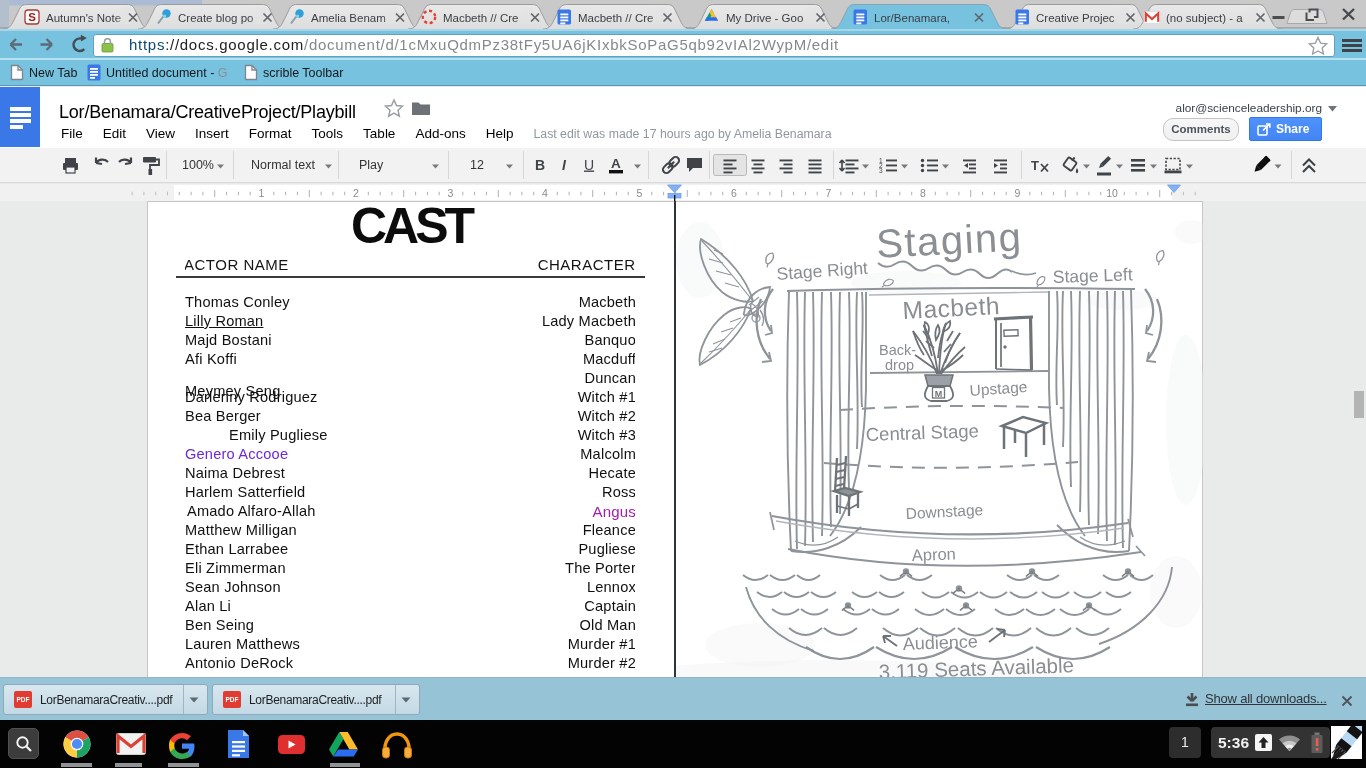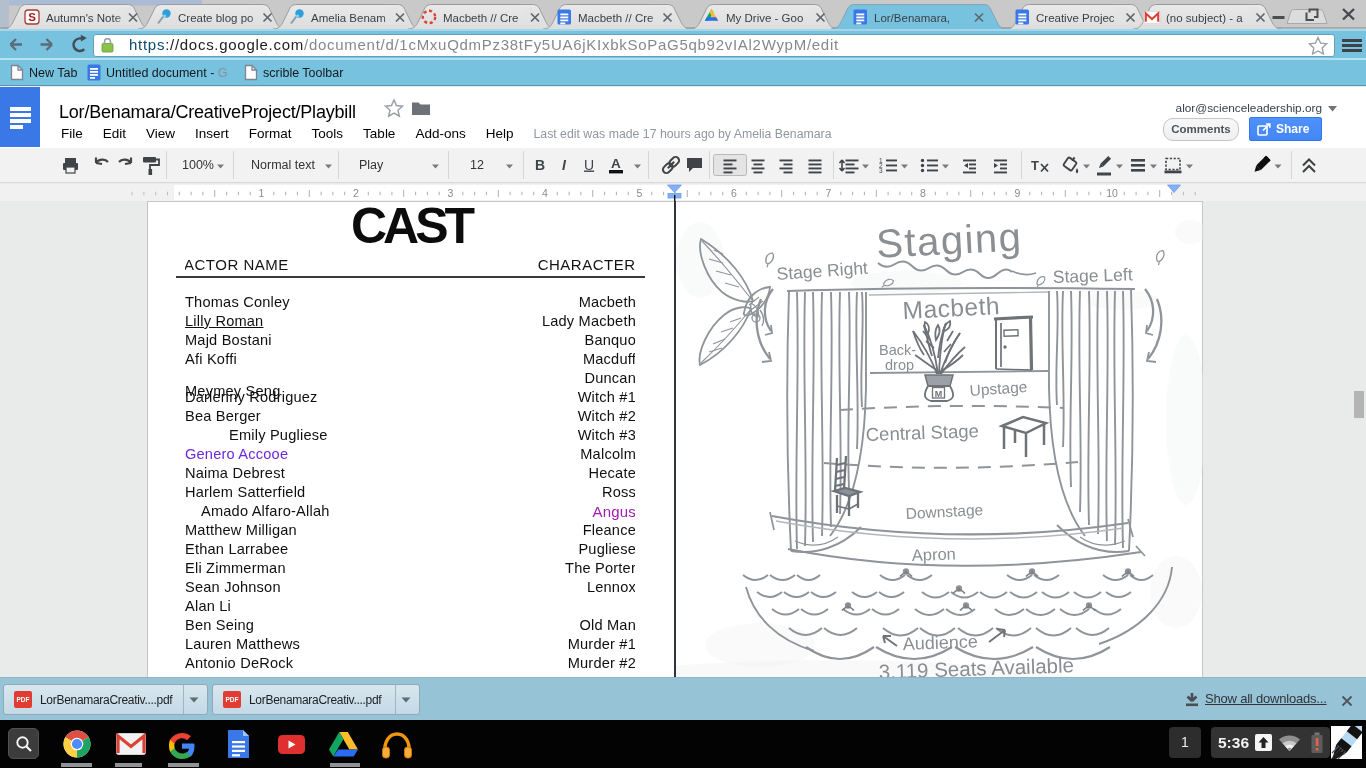--- a/index.html
+++ b/index.html
@@ -421,31 +421,32 @@
 <div class="abs" style="left:0;top:203.8px;font-size:14.6px;letter-spacing:0.2px;color:#101010;">Bea Berger</div>
 <div class="abs" style="left:0;top:203.8px;width:451px;text-align:right;font-size:14.6px;letter-spacing:0.2px;color:#101010;">Witch #2</div>
 <div class="abs" style="left:0;top:222.8px;font-size:14.6px;letter-spacing:0.2px;color:#101010;margin-left:44px;">Emily Pugliese</div>
 <div class="abs" style="left:0;top:222.8px;width:451px;text-align:right;font-size:14.6px;letter-spacing:0.2px;color:#101010;">Witch #3</div>
 <div class="abs" style="left:0;top:241.9px;font-size:14.6px;letter-spacing:0.2px;color:#6d28d9;">Genero Accooe</div>
 <div class="abs" style="left:0;top:241.9px;width:451px;text-align:right;font-size:14.6px;letter-spacing:0.2px;color:#101010;">Malcolm</div>
 <div class="abs" style="left:0;top:261.0px;font-size:14.6px;letter-spacing:0.2px;color:#101010;">Naima Debrest</div>
 <div class="abs" style="left:0;top:261.0px;width:451px;text-align:right;font-size:14.6px;letter-spacing:0.2px;color:#101010;">Hecate</div>
 <div class="abs" style="left:0;top:280.0px;font-size:14.6px;letter-spacing:0.2px;color:#101010;">Harlem Satterfield</div>
 <div class="abs" style="left:0;top:280.0px;width:451px;text-align:right;font-size:14.6px;letter-spacing:0.2px;color:#101010;">Ross</div>
-<div class="abs" style="left:16px;top:299.1px;font-size:14.6px;letter-spacing:0.2px;color:#101010;">Amado Alfaro-Allah</div>
+<div class="abs" style="left:2px;top:299.1px;font-size:14.6px;letter-spacing:0.2px;color:#101010;">Amado Alfaro-Allah</div>
 <div class="abs" style="left:0;top:299.1px;width:451px;text-align:right;font-size:15px;letter-spacing:0.2px;color:#a21caf;">Angus</div>
 <div class="abs" style="left:0;top:318.1px;font-size:14.6px;letter-spacing:0.2px;color:#101010;">Matthew Milligan</div>
 <div class="abs" style="left:0;top:318.1px;width:451px;text-align:right;font-size:14.6px;letter-spacing:0.2px;color:#101010;">Fleance</div>
 <div class="abs" style="left:0;top:337.1px;font-size:14.6px;letter-spacing:0.2px;color:#101010;">Ethan Larrabee</div>
 <div class="abs" style="left:0;top:337.1px;width:451px;text-align:right;font-size:14.6px;letter-spacing:0.2px;color:#101010;">Pugliese</div>
 <div class="abs" style="left:0;top:356.2px;font-size:14.6px;letter-spacing:0.2px;color:#101010;">Eli Zimmerman</div>
 <div class="abs" style="left:0;top:356.2px;width:451px;text-align:right;font-size:14.6px;letter-spacing:0.2px;color:#101010;">The Porter</div>
 <div class="abs" style="left:0;top:375.2px;font-size:14.6px;letter-spacing:0.2px;color:#101010;">Sean Johnson</div>
 <div class="abs" style="left:0;top:375.2px;width:451px;text-align:right;font-size:14.6px;letter-spacing:0.2px;color:#101010;">Lennox</div>
 <div class="abs" style="left:0;top:394.3px;font-size:14.6px;letter-spacing:0.2px;color:#101010;">Alan Li</div>
+<div class="abs" style="left:0;top:394.3px;width:451px;text-align:right;font-size:14.6px;letter-spacing:0.2px;color:#101010;">Captain</div>
 <div class="abs" style="left:0;top:413.4px;font-size:14.6px;letter-spacing:0.2px;color:#101010;">Ben Seing</div>
 <div class="abs" style="left:0;top:413.4px;width:451px;text-align:right;font-size:14.6px;letter-spacing:0.2px;color:#101010;">Old Man</div>
 <div class="abs" style="left:0;top:432.4px;font-size:14.6px;letter-spacing:0.2px;color:#101010;">Lauren Matthews</div>
 <div class="abs" style="left:0;top:432.4px;width:451px;text-align:right;font-size:14.6px;letter-spacing:0.2px;color:#101010;">Murder #1</div>
 <div class="abs" style="left:0;top:451.4px;font-size:14.6px;letter-spacing:0.2px;color:#101010;">Antonio DeRock</div>
 <div class="abs" style="left:0;top:451.4px;width:451px;text-align:right;font-size:14.6px;letter-spacing:0.2px;color:#101010;">Murder #2</div>
 </div>
 <div class="abs" style="left:176px;top:75px;width:469px;height:2px;background:#3a3a3a;"></div>
 <div class="abs" style="left:674px;top:0;width:1.7px;height:477px;background:#30343a;"></div>
 <div class="abs" style="left:1354px;top:190px;width:10px;height:27px;background:#b4b4b4;"></div>

